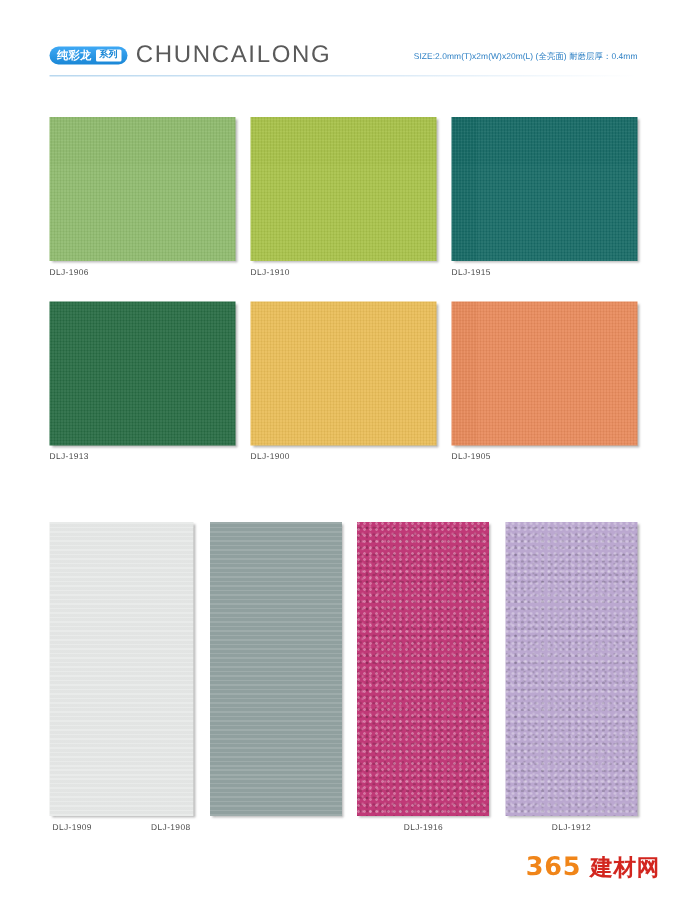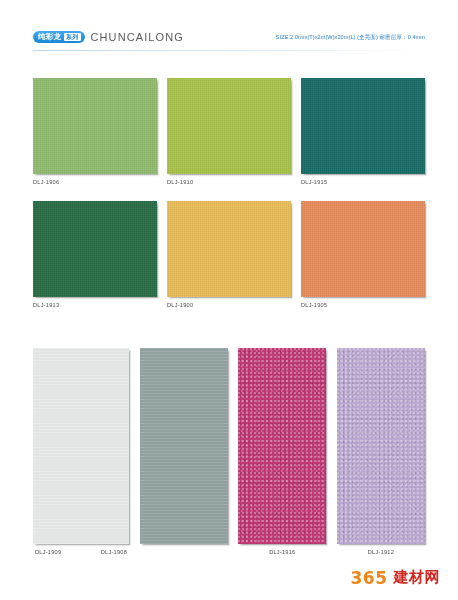--- a/index.html
+++ b/index.html
@@ -57,21 +57,21 @@
     padding: 0 2px;
     background: #ffffff;
     color: #1a87d6;
     font-size: 6px;
     line-height: 8px;
     border-radius: 1px;
     font-weight: bold;
   }
   .brand-en {
     margin-left: 6px;
-    font-size: 11px;
+    font-size: 16px;
     letter-spacing: 1.1px;
     color: #5a5a5a;
     font-weight: 300;
     white-space: nowrap;
   }
   .spec-text {
     font-size: 5.6px;
     color: #2b7fc4;
     letter-spacing: 0.05px;
     white-space: nowrap;
@@ -164,21 +164,21 @@
     letter-spacing: 0.25px;
   }
   .panel-labels.two { justify-content: space-between; padding: 0 2px; }
   .panel-labels.center { justify-content: center; }
 
   
   .watermark {
     position: absolute;
     right: 18px; bottom: 12px;
     display: flex;
-    align-items: flex-start;
+    align-items: flex-end;
     font-weight: bold;
     letter-spacing: 0.5px;
   }
   .wm-num {
     font-size: 17px;
     color: #f08519;
     font-family: "DejaVu Sans", sans-serif;
   }
   .wm-cn {
     font-size: 15px;

